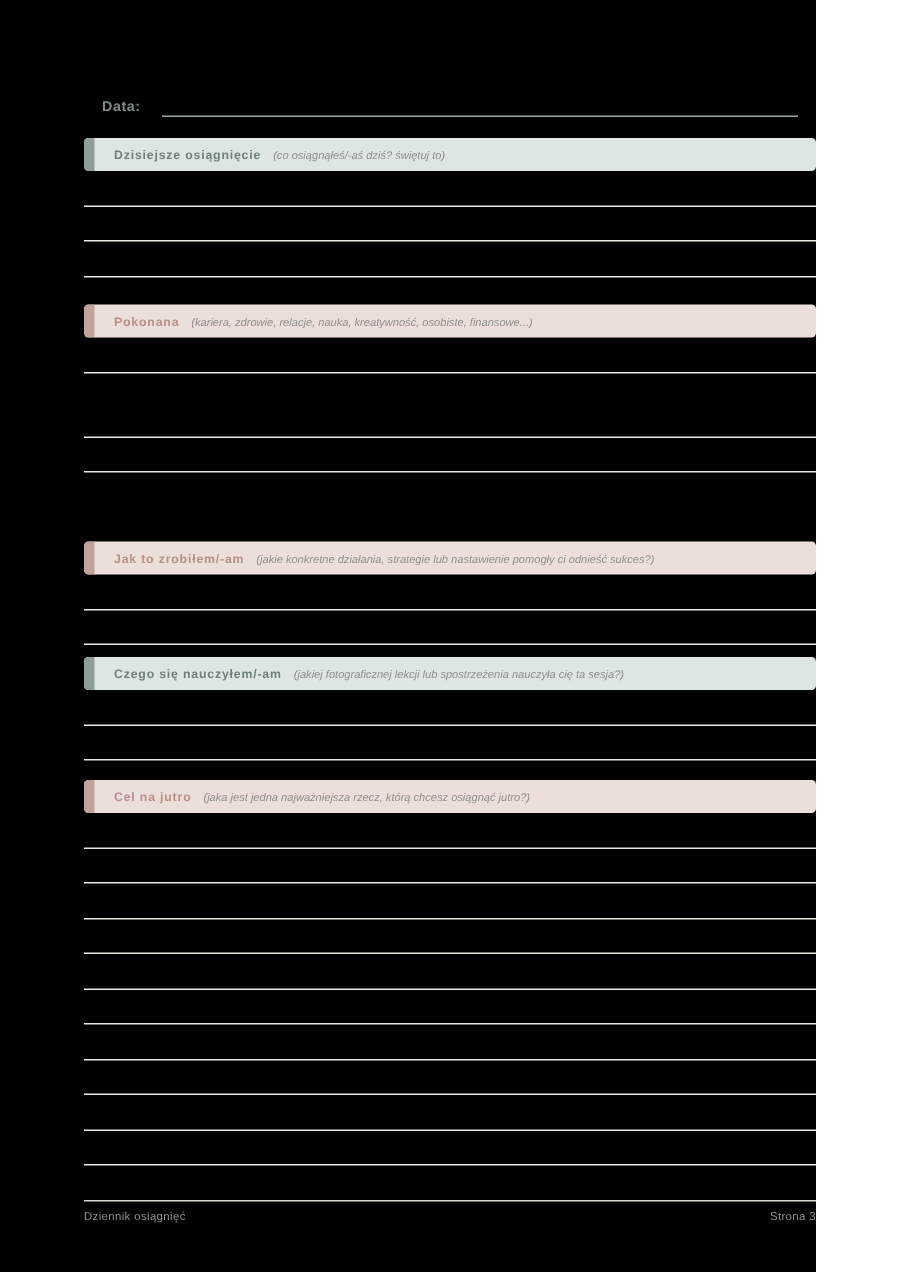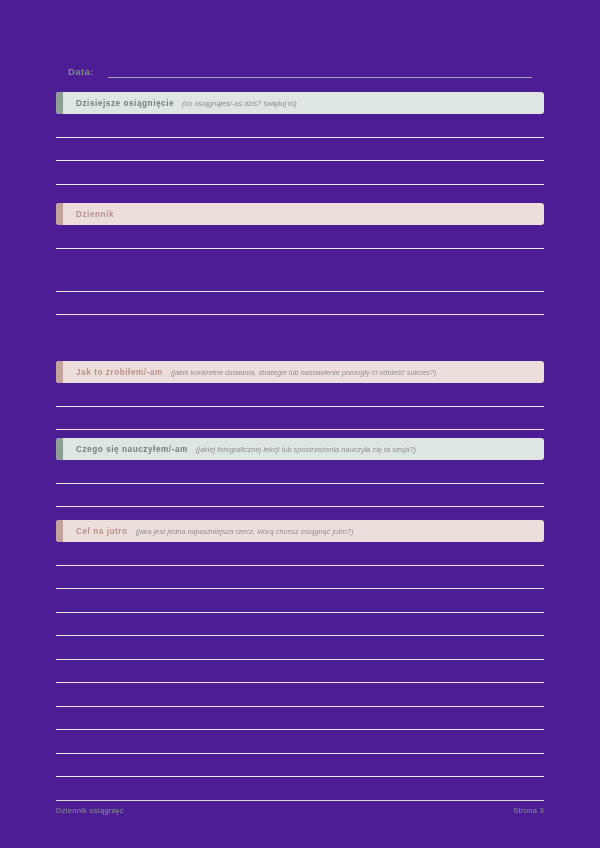--- a/index.html
+++ b/index.html
@@ -6,23 +6,23 @@
     margin: 0;
     padding: 0;
     background: #ffffff;
   }
   body {
     font-family: "Liberation Sans", sans-serif;
     -webkit-font-smoothing: antialiased;
   }
   .page {
     position: relative;
-    width: 600px;
+    width: 544px;
     height: 848px;
-    background: #4c1d95;
+    background: #000000;
     overflow: hidden;
     box-sizing: border-box;
   }
 
   
   .date-row {
     position: absolute;
     left: 68px;
     top: 58px;
     width: 464px;
@@ -146,21 +146,22 @@
         </div>
         <div class="lines">
           <div class="wline"></div>
           <div class="wline"></div>
           <div class="wline"></div>
         </div>
       </div>
       <div class="section theme-rose" style="top: 203px;">
         <div class="sec-bar">
           <div class="sec-accent"></div>
-          <span class="sec-title">Dziennik</span>
+          <span class="sec-title">Pokonana</span>
+          <span class="sec-hint">(kariera, zdrowie, relacje, nauka, kreatywność, osobiste, finansowe...)</span>
         </div>
         <div class="lines">
           <div class="wline"></div>
         </div>
       </div>
       <div class="section theme-green" style="top: 268px;">
         <div class="lines">
           <div class="wline"></div>
           <div class="wline"></div>
         </div>

